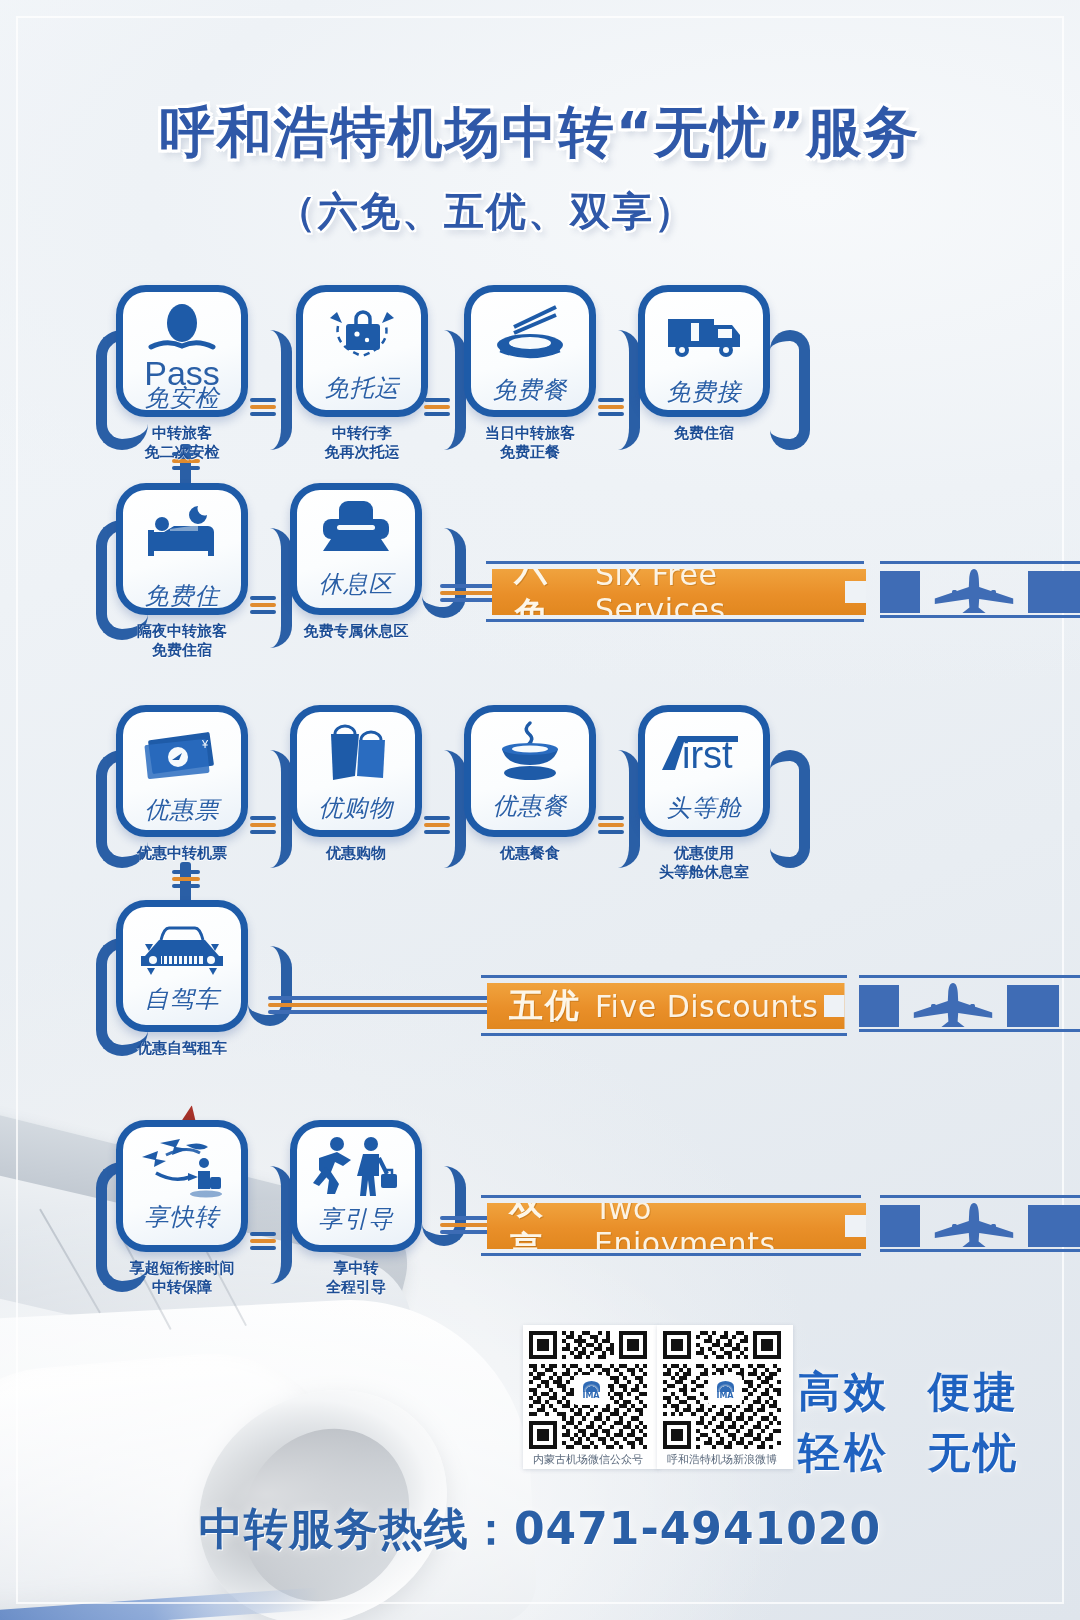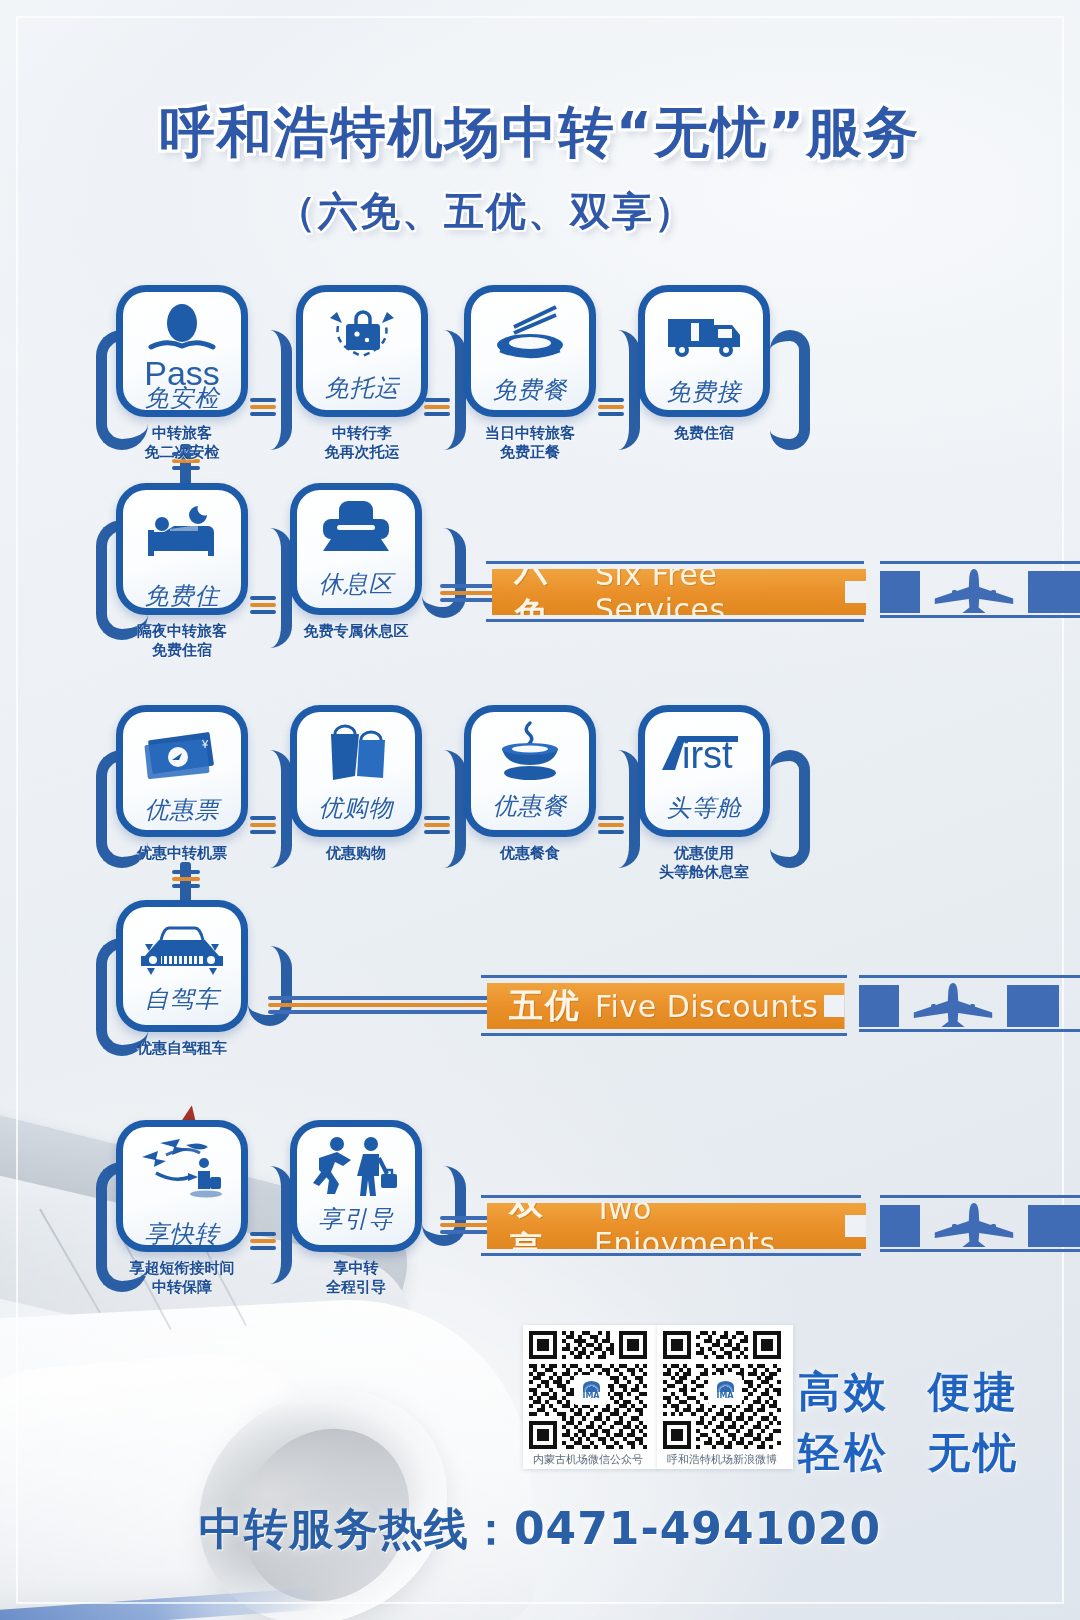--- a/index.html
+++ b/index.html
@@ -605,21 +605,21 @@
           <path d="M56 14 q14 -4 22 2 q-8 6 -22 -2z" fill="#1e5ba8"></path>
           <path d="M26 42 q18 10 34 4" stroke="#1e5ba8" stroke-width="3.5" fill="none"></path>
           <path d="M58 42 l10 4 l-10 4z" fill="#1e5ba8"></path>
           <path d="M36 24 q20 -10 34 -2" stroke="#1e5ba8" stroke-width="3" fill="none" opacity=".9"></path>
           <circle cx="74" cy="32" r="5" fill="#1e5ba8"></circle>
           <path d="M68 40 h12 v18 h-12z" fill="#1e5ba8"></path>
           <rect x="80" y="46" width="11" height="12" rx="2" fill="#1e5ba8"></rect>
           <ellipse cx="76" cy="63" rx="16" ry="3.5" fill="#1e5ba8" opacity=".5"></ellipse>
         </svg>
       </div>
-      <div class="card-title" style="margin-top:17px;">享快转</div>
+      <div class="card-title" style="margin-top:0px;">享快转</div>
     </div>
     <div class="card-caption">享超短衔接时间
 中转保障</div>
   </div>
 
   <div class="elbow no-l no-t no-b" style="left:248px;top:1166px;width:44px;height:118px;"></div>
   <div class="pipe-join" style="left:250px;top:1232px;width:26px;">
     <i class="b"></i>
       <i class="o"></i>
       <i class="b"></i>

